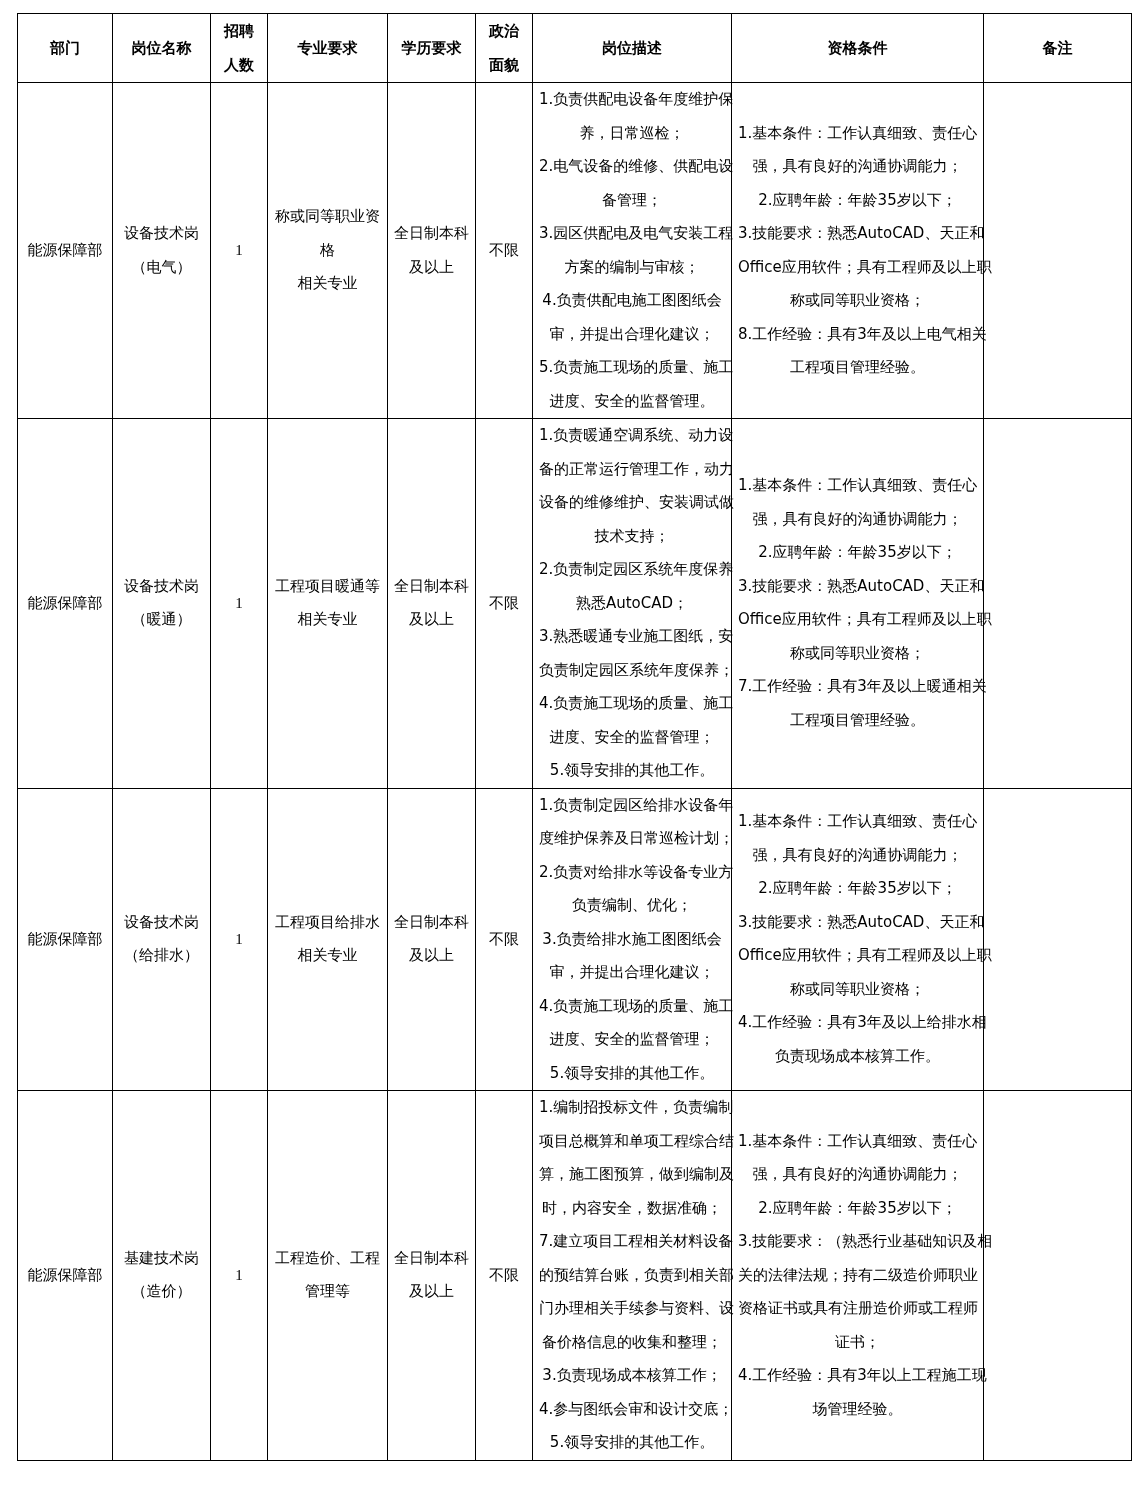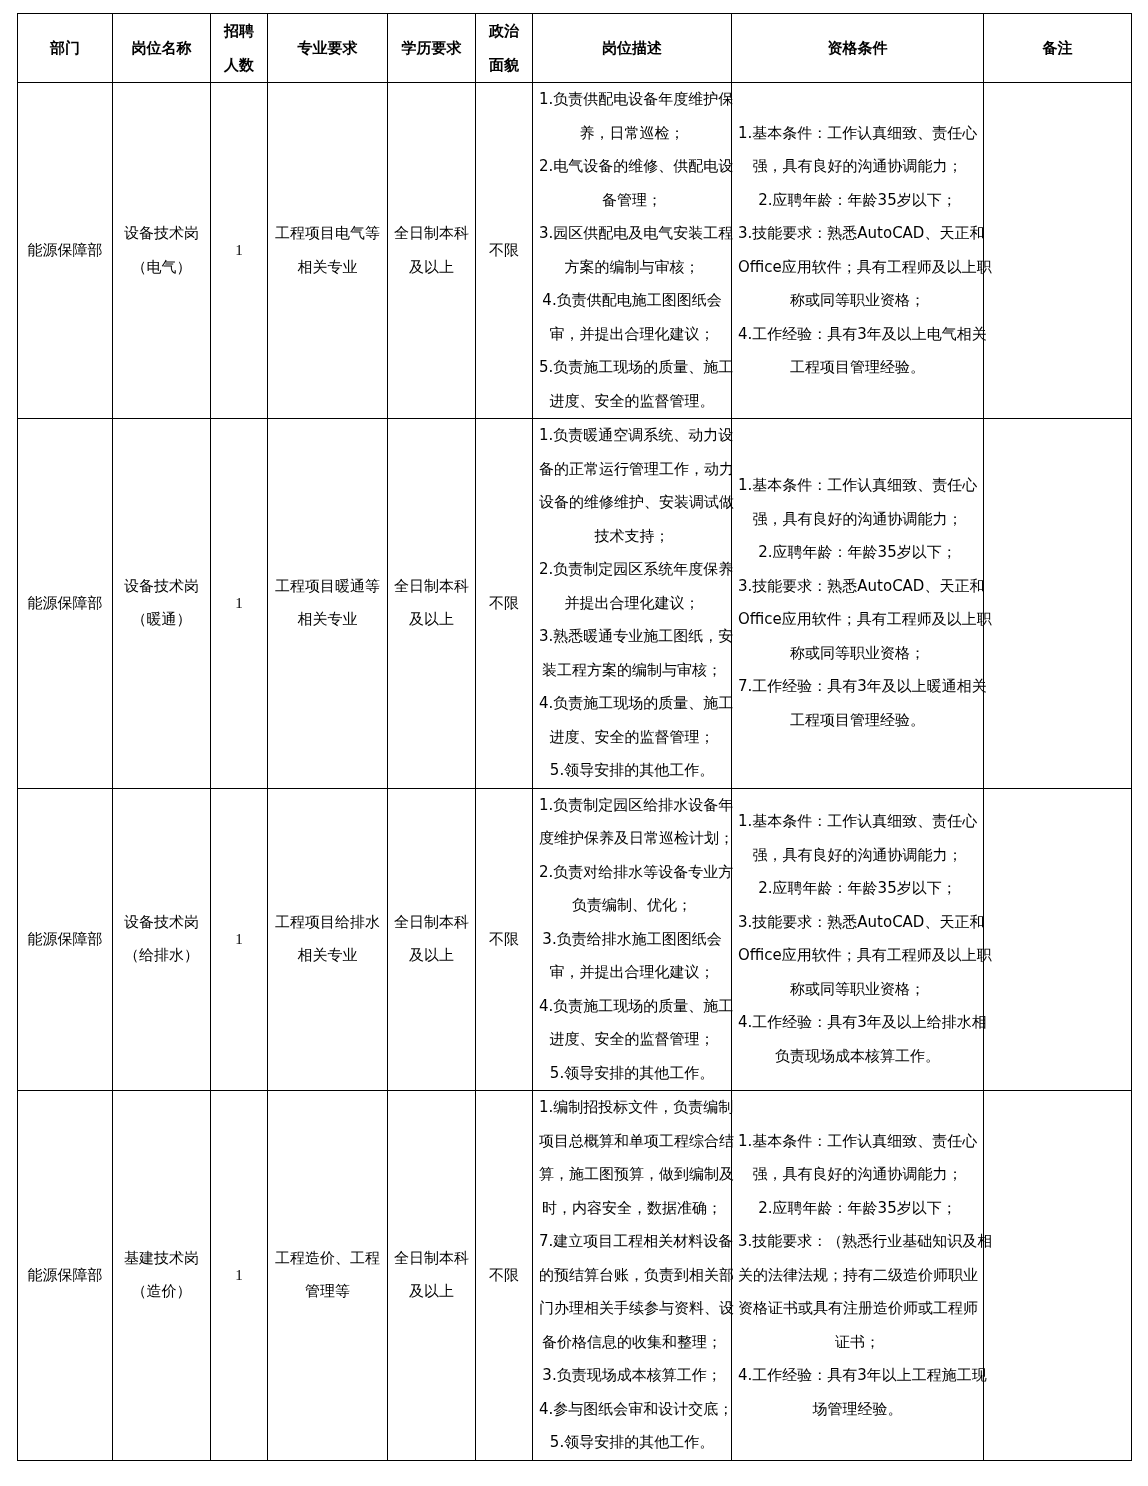--- a/index.html
+++ b/index.html
@@ -50,21 +50,21 @@
   </thead>
   <tbody id="rows">
   <tr>
     <td>能源保障部</td>
     <td>
       <span class="blk">设备技术岗</span>
       <span class="blk">（电气）</span>
     </td>
     <td class="num">1</td>
     <td>
-      <span class="blk">工程项目电气等</span>
+      <span class="blk">称或同等职业资格</span>
       <span class="blk">相关专业</span>
     </td>
     <td>
       <span class="blk">全日制本科</span>
       <span class="blk">及以上</span>
     </td>
     <td>不限</td>
     <td class="lines">
           <div>1.负责供配电设备年度维护保</div>
           <div>养，日常巡检；</div>
@@ -77,21 +77,21 @@
           <div>5.负责施工现场的质量、施工</div>
           <div>进度、安全的监督管理。</div>
         </td>
     <td class="lines">
           <div>1.基本条件：工作认真细致、责任心</div>
           <div>强，具有良好的沟通协调能力；</div>
           <div>2.应聘年龄：年龄35岁以下；</div>
           <div>3.技能要求：熟悉AutoCAD、天正和</div>
           <div>Office应用软件；具有工程师及以上职</div>
           <div>称或同等职业资格；</div>
-          <div>4.工作经验：具有3年及以上电气相关</div>
+          <div>8.工作经验：具有3年及以上电气相关</div>
           <div>工程项目管理经验。</div>
         </td>
     <td></td>
   </tr>
 
   <tr>
     <td>能源保障部</td>
     <td>
       <span class="blk">设备技术岗</span>
       <span class="blk">（暖通）</span>
@@ -105,23 +105,23 @@
       <span class="blk">全日制本科</span>
       <span class="blk">及以上</span>
     </td>
     <td>不限</td>
     <td class="lines">
           <div>1.负责暖通空调系统、动力设</div>
           <div>备的正常运行管理工作，动力</div>
           <div>设备的维修维护、安装调试做</div>
           <div>技术支持；</div>
           <div>2.负责制定园区系统年度保养</div>
-          <div>并提出合理化建议；</div>
+          <div>熟悉AutoCAD；</div>
           <div>3.熟悉暖通专业施工图纸，安</div>
-          <div>装工程方案的编制与审核；</div>
+          <div>负责制定园区系统年度保养；</div>
           <div>4.负责施工现场的质量、施工</div>
           <div>进度、安全的监督管理；</div>
           <div>5.领导安排的其他工作。</div>
         </td>
     <td class="lines">
           <div>1.基本条件：工作认真细致、责任心</div>
           <div>强，具有良好的沟通协调能力；</div>
           <div>2.应聘年龄：年龄35岁以下；</div>
           <div>3.技能要求：熟悉AutoCAD、天正和</div>
           <div>Office应用软件；具有工程师及以上职</div>

